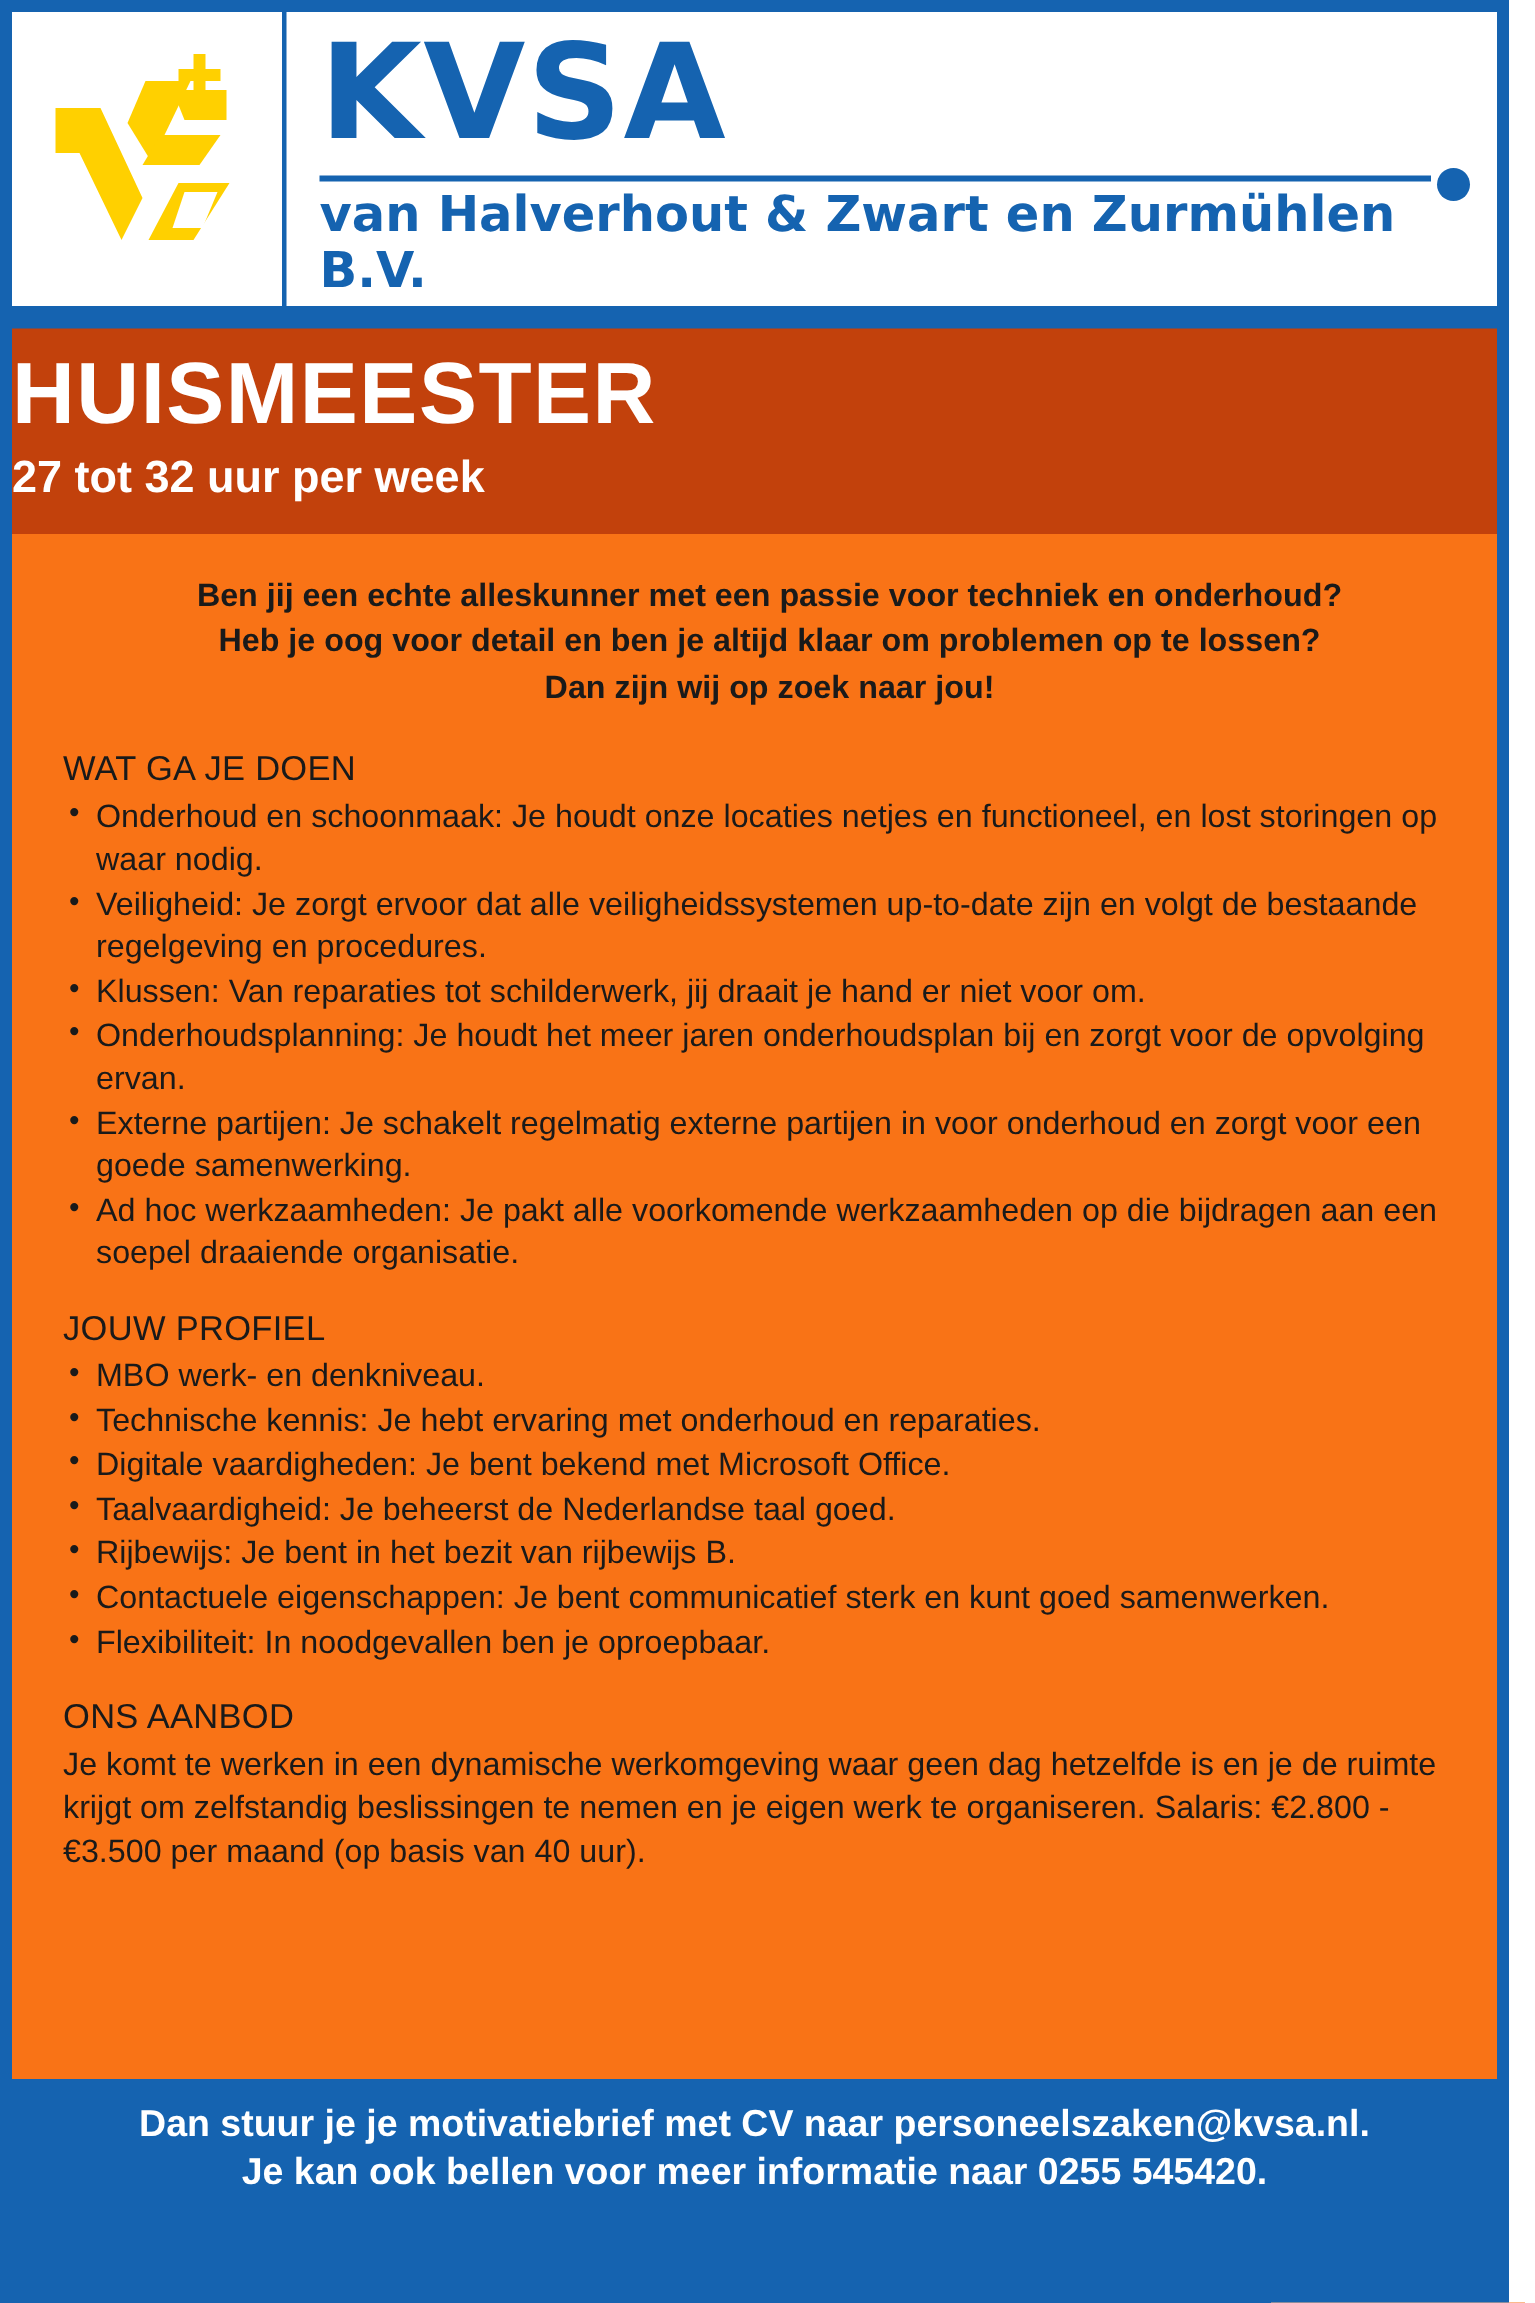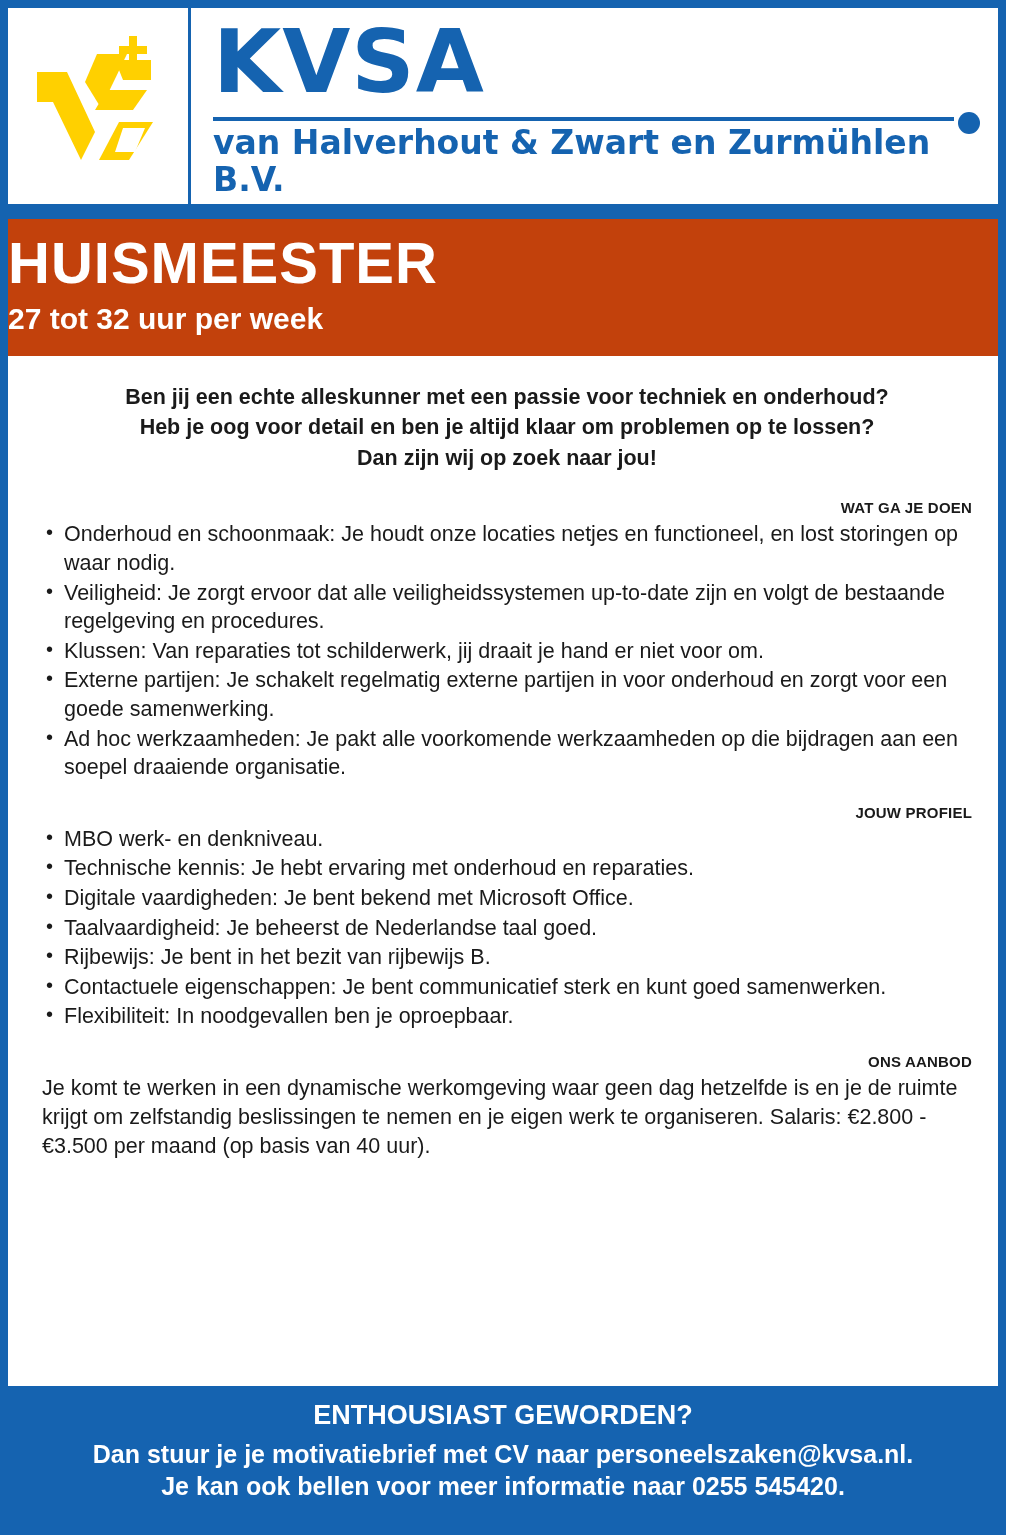--- a/index.html
+++ b/index.html
@@ -103,40 +103,39 @@
     margin: 0;
     line-height: 1.05;
   }
   .job-hours {
     font-size: 30px;
     font-weight: bold;
     margin: 8px 0 0 0;
   }
   
   .body-card {
-    background: #ffffff;
-    padding: 26px 26px 18px 34px;
+    background: #f97316;
+    padding: 26px 14px 18px 34px;
     box-sizing: border-box;
     height: 1030px;
     overflow: hidden;
   }
   .intro {
     text-align: center;
     font-size: 21.5px;
     font-weight: bold;
     line-height: 1.42;
     margin: 0 0 26px 0;
   }
   .intro div { margin: 0; }
   .section-heading {
-    font-size: 15px;
-    font-weight: bold;
+    font-size: 23px;
+    font-weight: normal;
     margin: 0 0 4px 0;
     letter-spacing: 0.2px;
-    text-align: right;
   }
   ul.bullets {
     list-style: none;
     margin: 0 0 22px 0;
     padding: 0;
   }
   ul.bullets li {
     position: relative;
     padding-left: 22px;
     font-size: 21.5px;
@@ -214,20 +213,21 @@
       <div>Ben jij een echte alleskunner met een passie voor techniek en onderhoud?</div>
       <div>Heb je oog voor detail en ben je altijd klaar om problemen op te lossen?</div>
       <div>Dan zijn wij op zoek naar jou!</div>
     </div>
 
     <div class="section-heading">WAT GA JE DOEN</div>
     <ul class="bullets">
       <li>Onderhoud en schoonmaak: Je houdt onze locaties netjes en functioneel, en lost storingen op waar nodig.</li>
       <li>Veiligheid: Je zorgt ervoor dat alle veiligheidssystemen up-to-date zijn en volgt de bestaande regelgeving en procedures.</li>
       <li>Klussen: Van reparaties tot schilderwerk, jij draait je hand er niet voor om.</li>
+      <li>Onderhoudsplanning: Je houdt het meer jaren onderhoudsplan bij en zorgt voor de opvolging ervan.</li>
       <li>Externe partijen: Je schakelt regelmatig externe partijen in voor onderhoud en zorgt voor een goede samenwerking.</li>
       <li>Ad hoc werkzaamheden: Je pakt alle voorkomende werkzaamheden op die bijdragen aan een soepel draaiende organisatie.</li>
     </ul>
 
     <div class="section-heading">JOUW PROFIEL</div>
     <ul class="bullets">
       <li>MBO werk- en denkniveau.</li>
       <li>Technische kennis: Je hebt ervaring met onderhoud en reparaties.</li>
       <li>Digitale vaardigheden: Je bent bekend met Microsoft Office.</li>
       <li>Taalvaardigheid: Je beheerst de Nederlandse taal goed.</li>
@@ -235,18 +235,17 @@
       <li>Contactuele eigenschappen: Je bent communicatief sterk en kunt goed samenwerken.</li>
       <li>Flexibiliteit: In noodgevallen ben je oproepbaar.</li>
     </ul>
 
     <div class="section-heading">ONS AANBOD</div>
     <p class="offer-text">Je komt te werken in een dynamische werkomgeving waar geen dag hetzelfde is en je de ruimte krijgt om zelfstandig beslissingen te nemen en je eigen werk te organiseren. Salaris: €2.800 - €3.500 per maand (op basis van 40 uur).</p>
 
   </div>
 
   <div class="footer-band">
-    <div class="footer-title">ENTHOUSIAST GEWORDEN?</div>
     <div class="footer-line">Dan stuur je je motivatiebrief met CV naar personeelszaken@kvsa.nl.</div>
     <div class="footer-line">Je kan ook bellen voor meer informatie naar 0255 545420.</div>
   </div>
 
 </div>
 
 </body></html>

